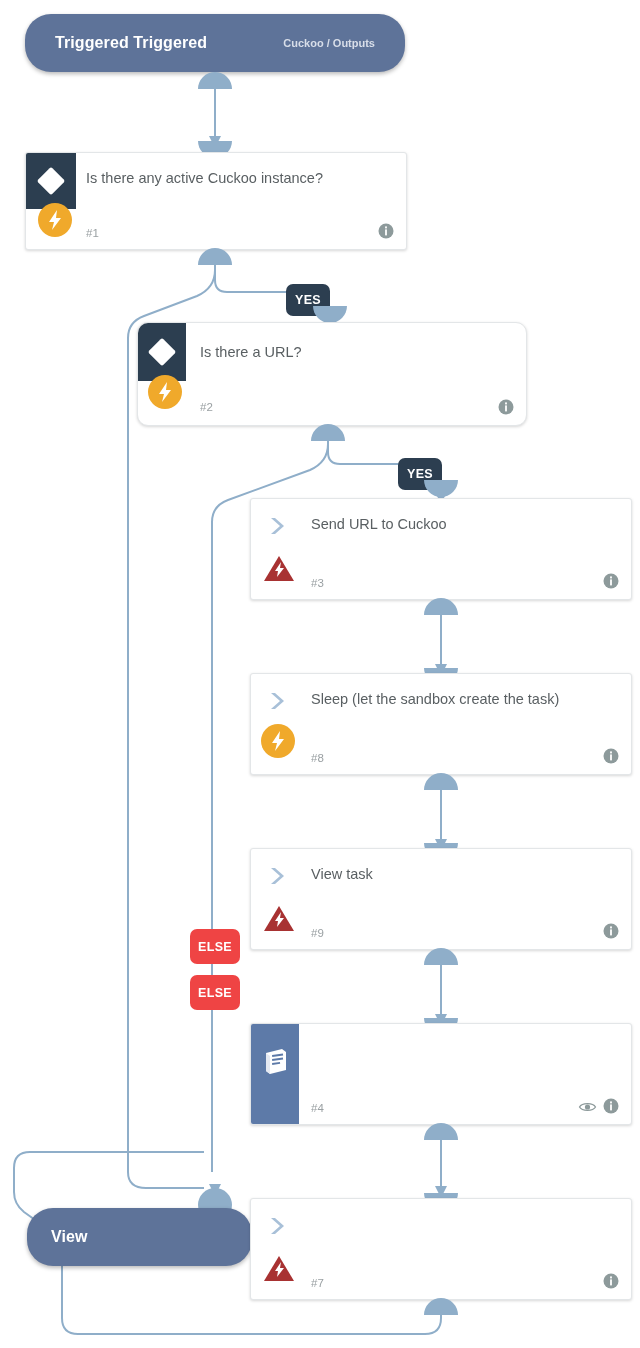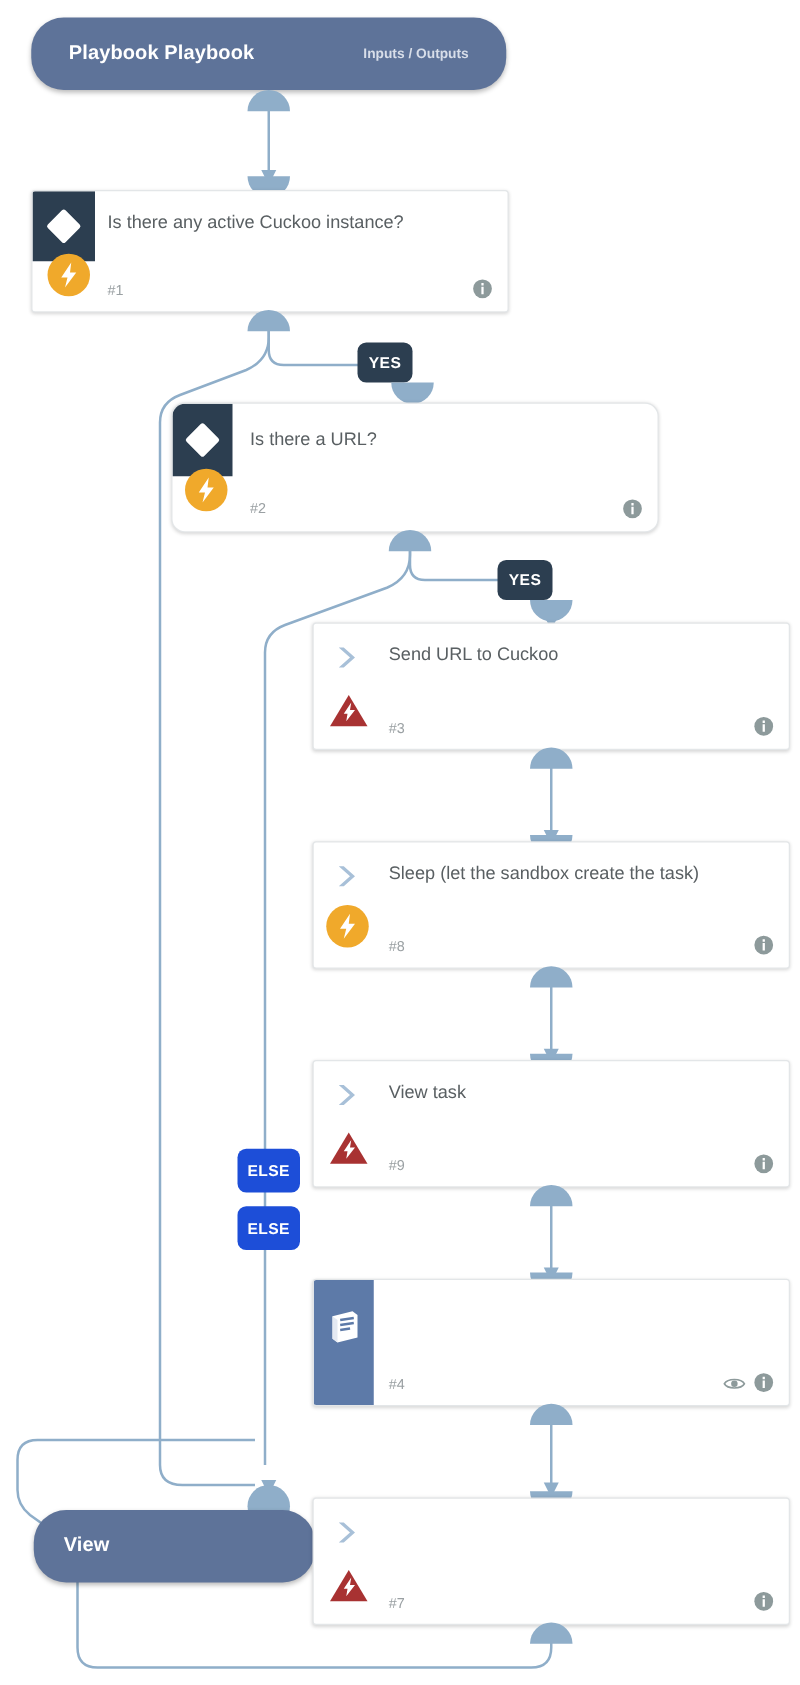--- a/index.html
+++ b/index.html
@@ -125,23 +125,24 @@
   .tag{
     position:absolute;
     display:flex;
     align-items:center;
     justify-content:center;
     font-size:12.5px;
     font-weight:bold;
     color:#ffffff;
     border-radius:7px;
     letter-spacing:.3px;
+    margin-top:10px;
   }
   .tag-yes{background:#2C3E50;}
-  .tag-else{background:#1d4ed8;}
+  .tag-else{background:#ef4444;}
 
   
   .nub{
     position:absolute;
     width:34px;height:17px;
     background:#8FAEC9;
   }
   .nub-top{border-radius:0 0 17px 17px;}      
   .nub-bot{border-radius:17px 17px 0 0;}      
   .nub-full{width:34px;height:34px;border-radius:50%;background:#8FAEC9;}
@@ -189,22 +190,22 @@
       <polygon points="441,504 435,492 447,492"></polygon>
       <polygon points="441,676 435,664 447,664"></polygon>
       <polygon points="441,851 435,839 447,839"></polygon>
       <polygon points="441,1026 435,1014 447,1014"></polygon>
       <polygon points="441,1198 435,1186 447,1186"></polygon>
       <polygon points="215,1196 209,1184 221,1184"></polygon>
     </g>
   </svg>
 
   <div class="pill" style="left:25px;top:14px;width:380px;height:58px;">
-    <span class="pill-title" style="margin-left:30px;">Playbook Playbook</span>
-    <span class="pill-sub" style="margin-left:auto;margin-right:30px;">Inputs / Outputs</span>
+    <span class="pill-title" style="margin-left:30px;">Triggered Triggered</span>
+    <span class="pill-sub" style="margin-left:auto;margin-right:30px;">Cuckoo / Outputs</span>
   </div>
   <div class="nub nub-bot" style="left:198px;top:72px;"></div>
 
   <div class="nub nub-top" style="left:198px;top:141px;"></div>
   <div class="card" style="left:25px;top:152px;width:380px;height:96px;">
     <div class="cond-sq">
       <div class="diamond"></div>
     </div>
     <div class="bolt-circle" style="top:50px;">
       <svg viewBox="0 0 34 34" width="34" height="34">

